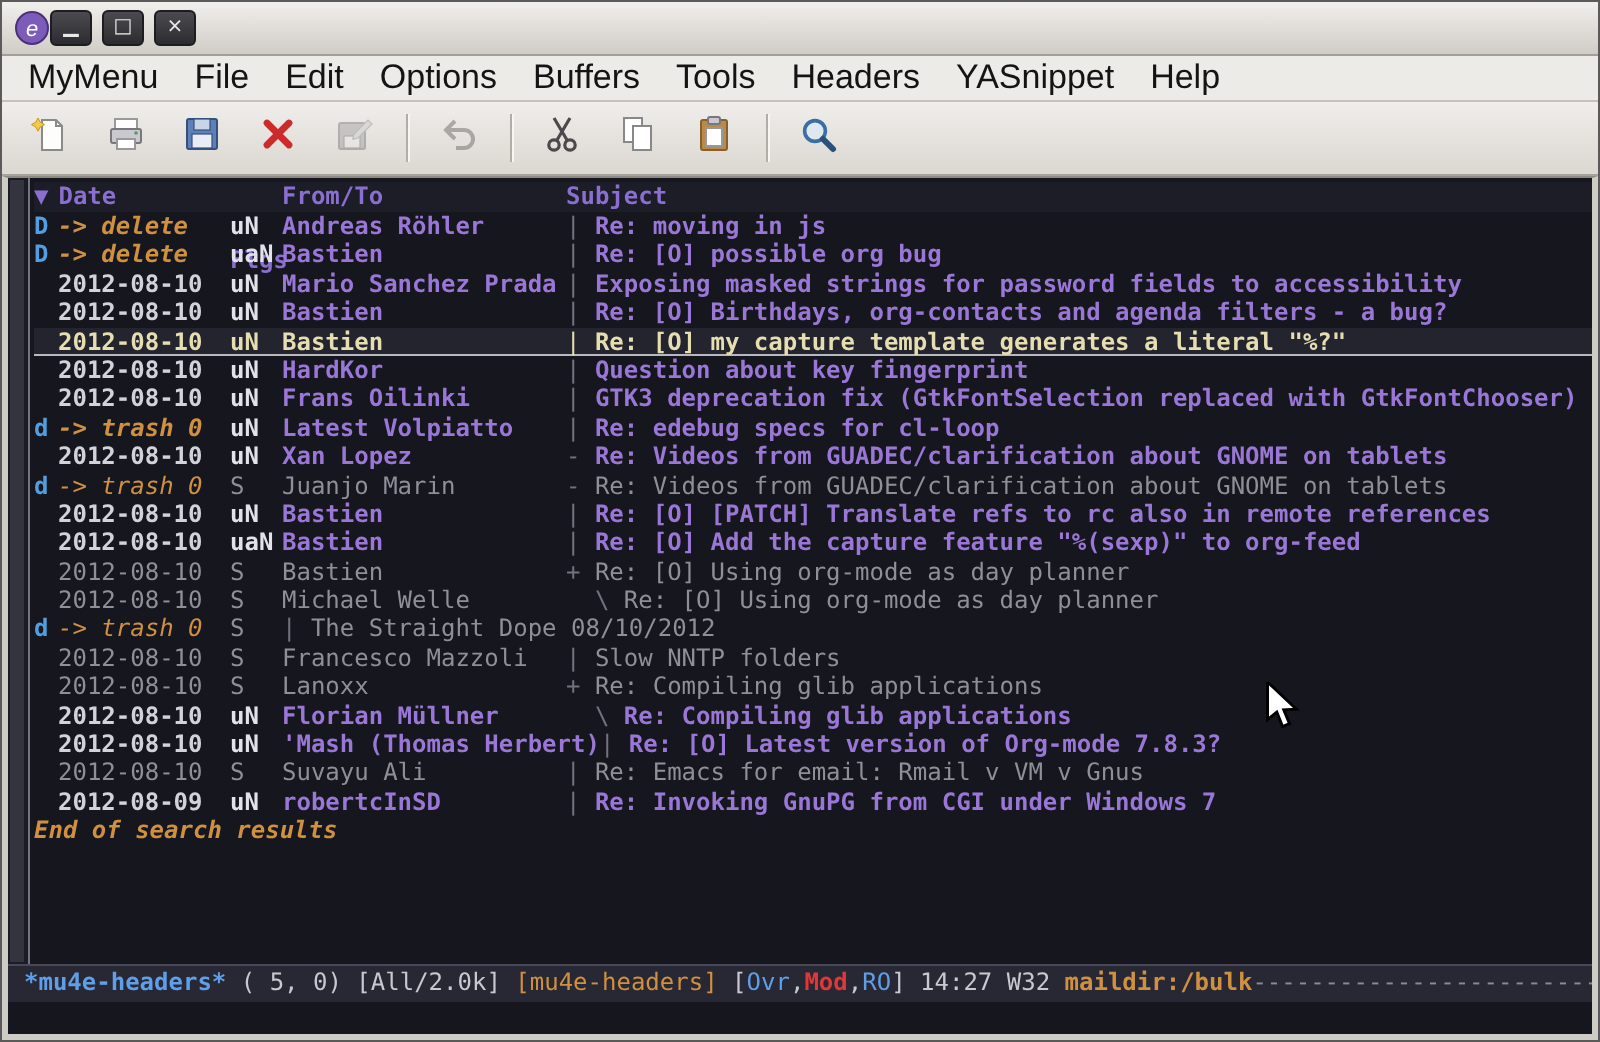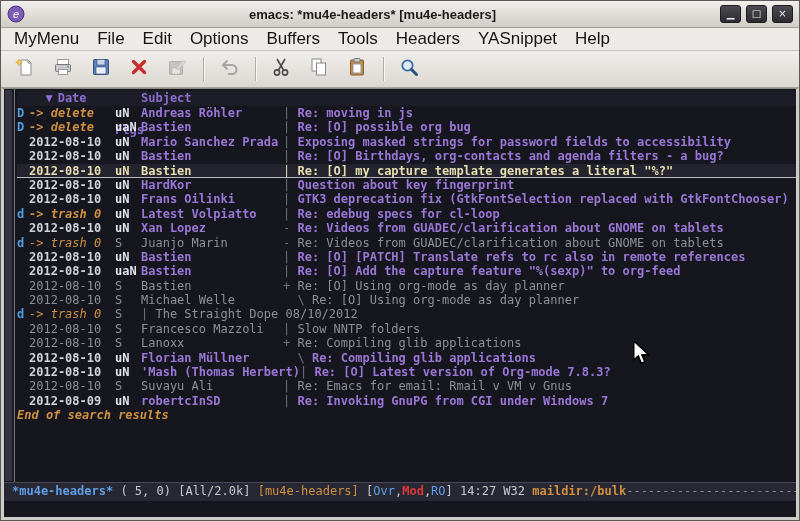--- a/index.html
+++ b/index.html
@@ -35,21 +35,21 @@
          border-top:1px solid #8f8a83;background:var(--buffer-bg,#16161e);}
   .buffer{flex:1;display:flex;min-height:0;font-family:"DejaVu Sans Mono",monospace;
           font-size:12px;line-height:14.4px;}
   .scrollbar{width:10px;flex:0 0 10px;background:#1c1c26;border-right:1px solid #74747e;
              display:flex;}
   .sthumb{flex:1;margin:1px 2px 1px 1px;background:#34343f;}
   .content{flex:1;padding:2px 0 0 2px;overflow:hidden;}
   
   .header-line{display:flex;height:15px;background:#1d1d28;color:#8a6fd0;font-weight:bold;
                white-space:pre;}
-  .h-date{width:98px;flex:0 0 98px;text-align:center;}
+  .h-date{width:98px;flex:0 0 98px;}
   .h-flags{width:26px;flex:0 0 26px;margin-top:32px;}
   .h-from{width:142px;flex:0 0 142px;}
   .sort-icon{margin-right:5px;}
   
   .row{display:flex;height:14.4px;box-sizing:border-box;white-space:pre;}
   .cell{flex:0 0 auto;white-space:pre;}
   .c-marker{width:12px;color:var(--marker-blue,#519fe0);font-weight:bold;}
   .c-date{width:86px;}
   .c-flags{width:26px;}
   .c-from{min-width:142px;}
@@ -83,21 +83,20 @@
 
 <div class="window">
 
   <div class="titlebar">
     <span class="app-icon">
       <svg width="18" height="18" viewBox="0 0 18 18">
         <circle cx="9" cy="9" r="8" fill="#7d5bb8" stroke="#4a3278"></circle>
         <text x="9" y="13" font-size="11" text-anchor="middle" fill="#ffffff" font-style="italic">e</text>
       </svg>
     </span>
-    <span class="title">emacs: *mu4e-headers* [mu4e-headers]</span>
     <span class="controls">
       <span class="wbtn">▁</span>
       <span class="wbtn">□</span>
       <span class="wbtn">×</span>
     </span>
   </div>
 
   <div class="menubar">
       <span class="menu-item">MyMenu</span>
       <span class="menu-item">File</span>
@@ -209,20 +208,21 @@
 
   <div class="frame">
     <div class="buffer">
       <div class="scrollbar">
         <div class="sthumb"></div>
       </div>
       <div class="content">
         <div class="header-line">
           <span class="hcell h-date"><span class="sort-icon">▼</span><span>Date</span></span>
           <span class="hcell h-flags">Flgs</span>
+          <span class="hcell h-from">From/To</span>
           <span class="hcell h-subject">Subject</span>
         </div>
         <div class="message-list">
             <div class="row unread"><span class="cell c-marker">D</span><span class="cell c-date action">-&gt; delete</span><span class="cell c-flags">uN</span><span class="cell c-from">Andreas Röhler</span><span class="cell c-sep">| </span><span class="cell c-subject">Re: moving in js</span></div>
             <div class="row unread"><span class="cell c-marker">D</span><span class="cell c-date action">-&gt; delete</span><span class="cell c-flags">uaN</span><span class="cell c-from">Bastien</span><span class="cell c-sep">| </span><span class="cell c-subject">Re: [O] possible org bug</span></div>
             <div class="row unread"><span class="cell c-marker"></span><span class="cell c-date">2012-08-10</span><span class="cell c-flags">uN</span><span class="cell c-from">Mario Sanchez Prada</span><span class="cell c-sep">| </span><span class="cell c-subject">Exposing masked strings for password fields to accessibility</span></div>
             <div class="row unread"><span class="cell c-marker"></span><span class="cell c-date">2012-08-10</span><span class="cell c-flags">uN</span><span class="cell c-from">Bastien</span><span class="cell c-sep">| </span><span class="cell c-subject">Re: [O] Birthdays, org-contacts and agenda filters - a bug?</span></div>
             <div class="row unread current"><span class="cell c-marker"></span><span class="cell c-date">2012-08-10</span><span class="cell c-flags">uN</span><span class="cell c-from">Bastien</span><span class="cell c-sep">| </span><span class="cell c-subject">Re: [O] my capture template generates a literal "%?"</span></div>
             <div class="row unread"><span class="cell c-marker"></span><span class="cell c-date">2012-08-10</span><span class="cell c-flags">uN</span><span class="cell c-from">HardKor</span><span class="cell c-sep">| </span><span class="cell c-subject">Question about key fingerprint</span></div>
             <div class="row unread"><span class="cell c-marker"></span><span class="cell c-date">2012-08-10</span><span class="cell c-flags">uN</span><span class="cell c-from">Frans Oilinki</span><span class="cell c-sep">| </span><span class="cell c-subject">GTK3 deprecation fix (GtkFontSelection replaced with GtkFontChooser)</span></div>

